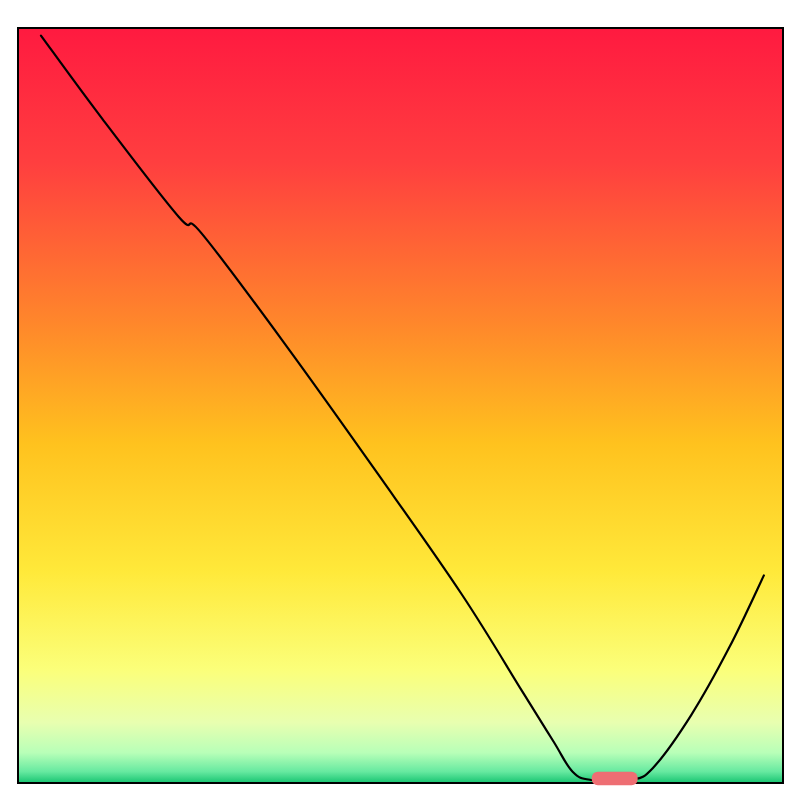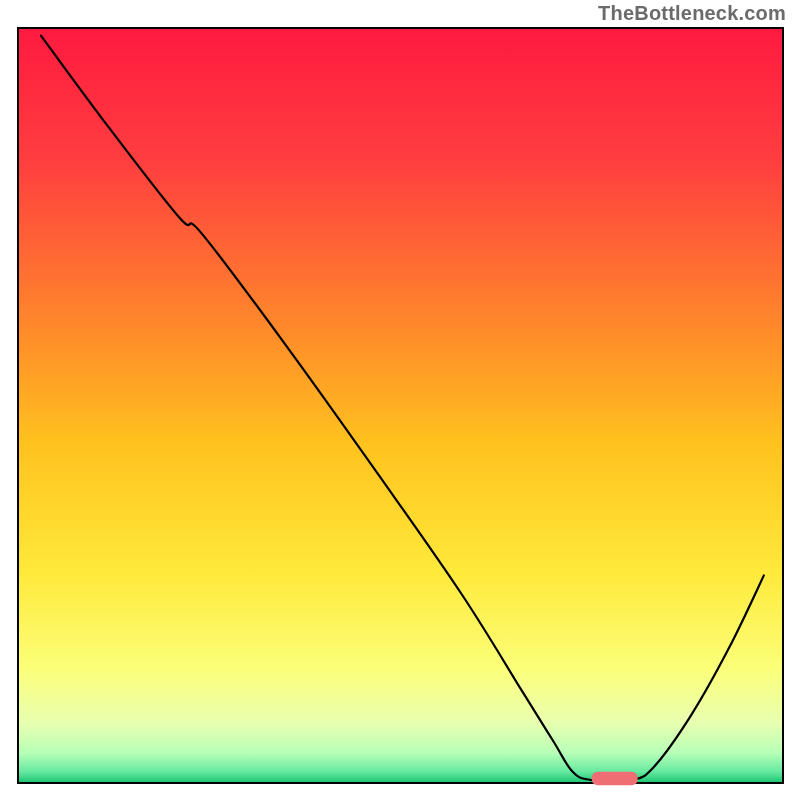--- a/index.html
+++ b/index.html
@@ -28,21 +28,20 @@
     position: absolute;
     left: 0;
     top: 0;
   }
 </style>
 </head>
 <body>
 
 <div class="stage">
 
-  <div class="watermark">TheBottleneck.com</div>
 
   <svg class="plot" width="800" height="800">
     <defs>
       <linearGradient id="bg-grad" x1="0" y1="0" x2="0" y2="1">
 
       <stop offset="0.00%" stop-color="#ff1a40"></stop>
           <stop offset="18.00%" stop-color="#ff3f3f"></stop>
           <stop offset="40.00%" stop-color="#ff8a2a"></stop>
           <stop offset="55.00%" stop-color="#ffc21e"></stop>
           <stop offset="72.00%" stop-color="#ffe93a"></stop>

